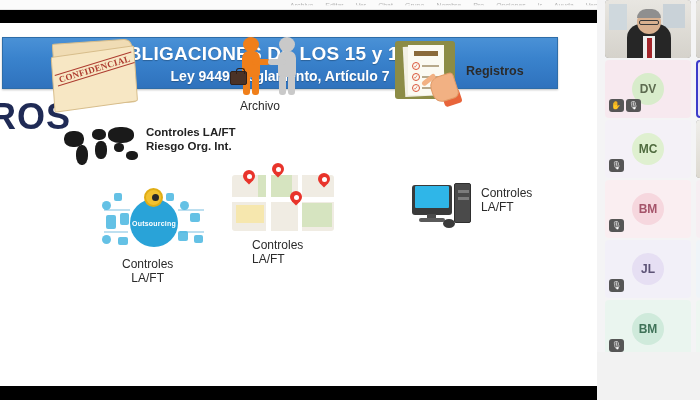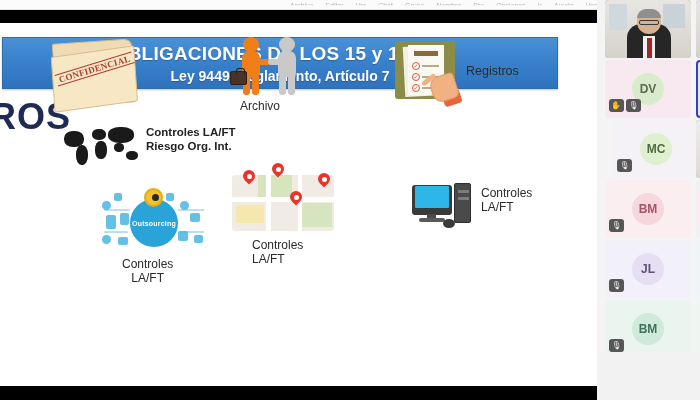--- a/index.html
+++ b/index.html
@@ -55,21 +55,21 @@
     color: #ffffff; font-weight: bold; font-size: 14px; margin-top: 3px;
     text-shadow: 0 1px 1px rgba(0,0,0,.25); white-space: nowrap;
   }
 
   
   .sitem { position: absolute; }
   .slabel {
     font-size: 11.5px; font-weight: bold; color: #222; line-height: 14px;
     white-space: pre-line;
   }
-  .slabel.reg { font-weight: normal; color: #2b2b2b; font-size: 12.5px; }
+  .slabel.reg { font-weight: bold; color: #2b2b2b; font-size: 12.5px; }
   .slabel.plain { font-weight: normal; color: #2b2b2b; font-size: 12px; }
 
   
   .ros {
     position: absolute; left: -10px; top: 73px;
     font-size: 36px; font-weight: bold; color: #1f2a55;
     letter-spacing: 1px; font-family: "Liberation Sans", sans-serif;
   }
 
   
@@ -415,21 +415,21 @@
       </div>
 
       <div class="tile" style="background:#f7e9ef;">
         <div class="avatar" style="background:#d8eccb; color:#5d6b50;">DV</div>
         <div class="badges">
           <div class="badge">✋</div>
           <div class="badge">🎙</div>
         </div>
       </div>
 
-      <div class="tile" style="background:#f4f1f7;margin-left:8px;">
+      <div class="tile" style="background:#f4f1f7;">
         <div class="avatar" style="background:#dff0d0; color:#4f6b3e;">MC</div>
         <div class="badges">
           <div class="badge">🎙</div>
         </div>
       </div>
 
       <div class="tile" style="background:#faeef1;">
         <div class="avatar" style="background:#f6d7de; color:#a5546a;">BM</div>
         <div class="badges">
           <div class="badge">🎙</div>

